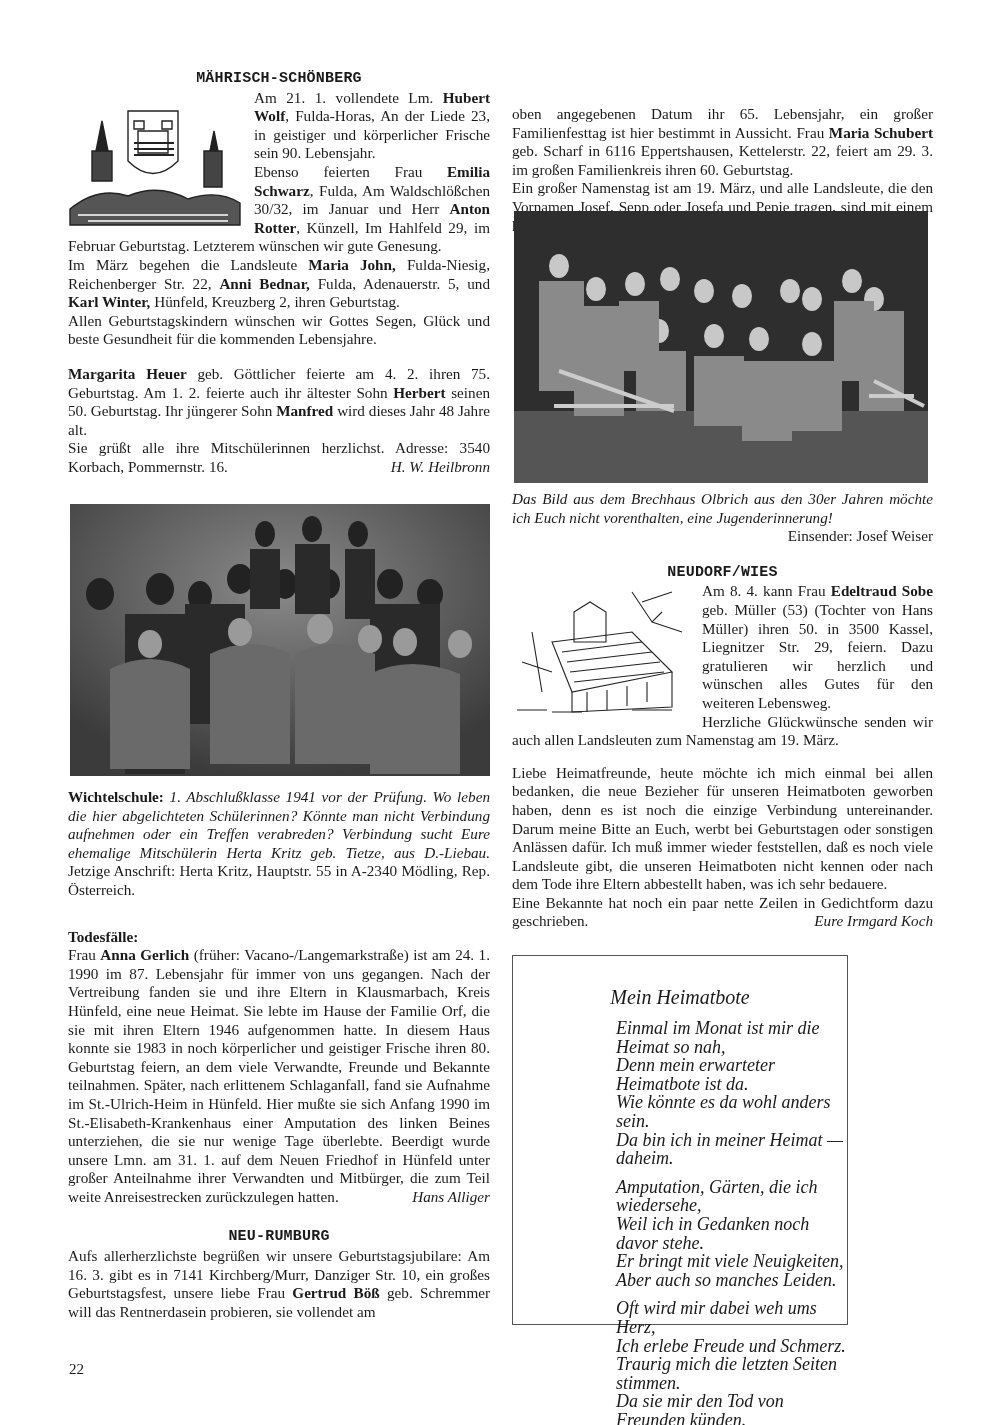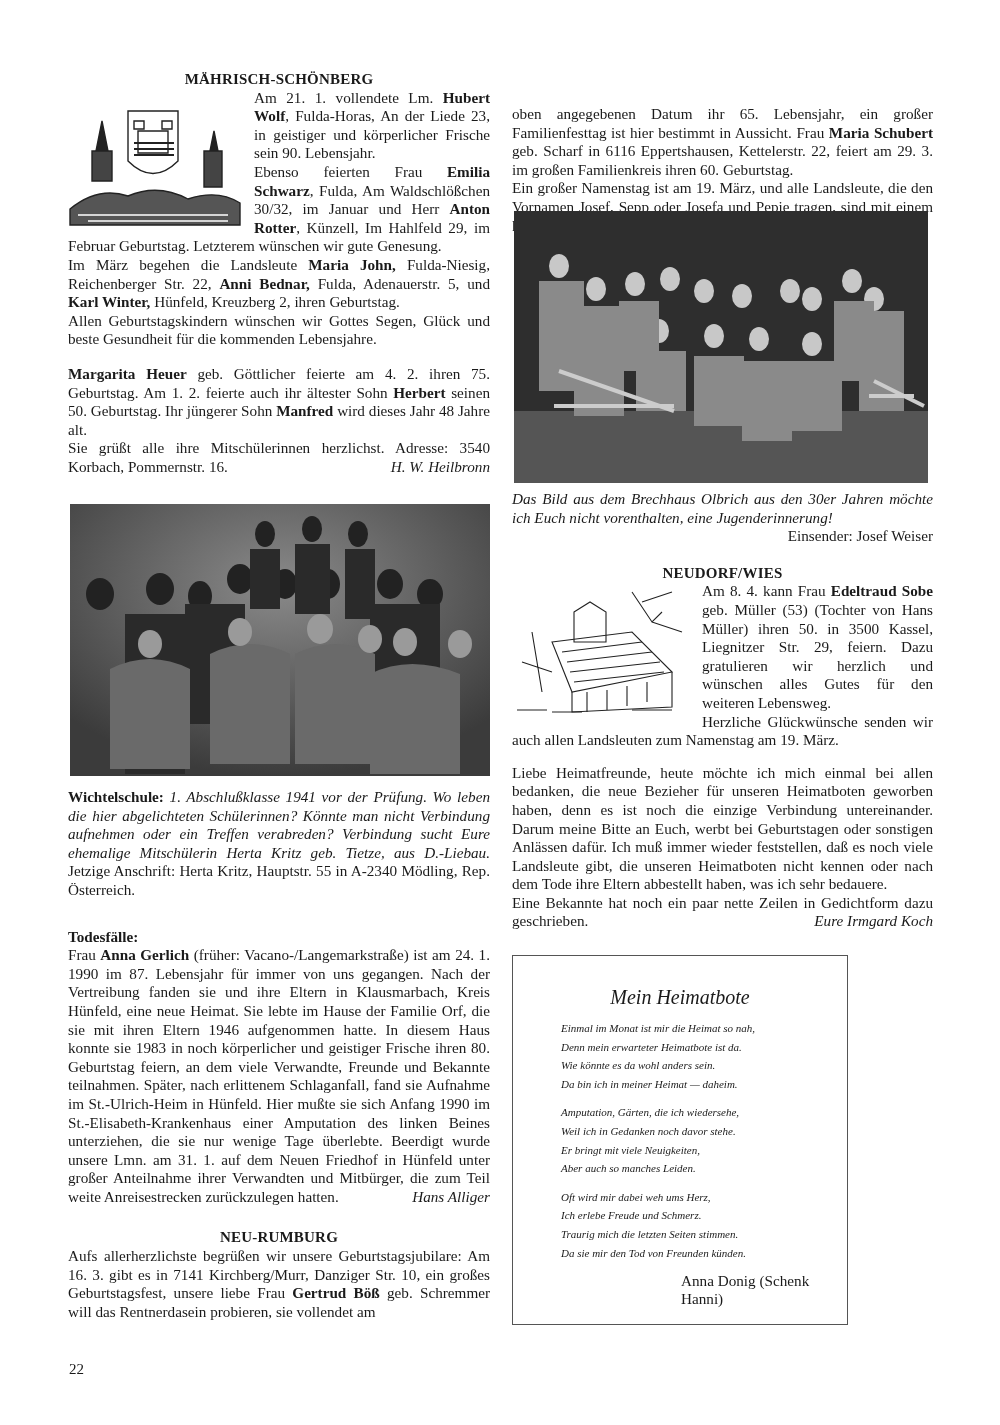--- a/index.html
+++ b/index.html
@@ -2,32 +2,32 @@
 <html><head>
 <meta charset="utf-8">
 <style>
   html, body { margin:0; padding:0; background:#ffffff; }
   body { width:1000px; height:1425px; position:relative; overflow:hidden;
          font-family:"Liberation Serif","DejaVu Serif",serif; color:#1a1a1a; }
   .col { position:absolute; font-size:15.2px; line-height:18.6px; text-align:justify; }
   .col p { margin:0; }
   .left { left:68px; width:422px; }
   .right { left:512px; width:421px; }
-  .head { text-align:center; font-weight:bold; font-size:15px; letter-spacing:0.2px; }
+  .head { text-align:center; font-weight:bold; font-size:15px; letter-spacing:0.2px;font-family:Liberation Mono, monospace; }
   .sig { text-align:right; font-style:italic; }
   .sig-plain { text-align:right; }
   b { font-weight:bold; }
   i { font-style:italic; }
   .photo { position:absolute; background:#3a3a3a; overflow:hidden; }
   .photo svg { display:block; width:100%; height:100%; }
   .float-ill { float:left; margin-right:10px; }
   .poem-box { position:absolute; left:512px; top:955px; width:336px; height:370px;
               border:1.5px solid #555; box-sizing:border-box; }
   .poem-title { text-align:center; font-style:italic; font-size:20px; margin-top:30px; }
-  .stanza { margin-left:48px; font-style:italic; font-size:11px; line-height:18.6px; margin-top:10px;font-family:Liberation Serif, serif; }
+  .stanza { margin-left:103px; font-style:italic; font-size:18px; line-height:18.6px; margin-top:10px;font-family:Liberation Serif, serif; }
   .stanza:first-of-type { margin-top:16px; }
   .poem-author { text-align:left; margin-left:168px; margin-top:10px; font-size:15.2px; }
   .page-num { position:absolute; left:69px; top:1361px; font-size:15px; }
   .cap { text-align:justify; }
 </style>
 </head>
 <body>
 
 <div class="col left" style="top:70px;">
   <p class="head">MÄHRISCH-SCHÖNBERG</p>

